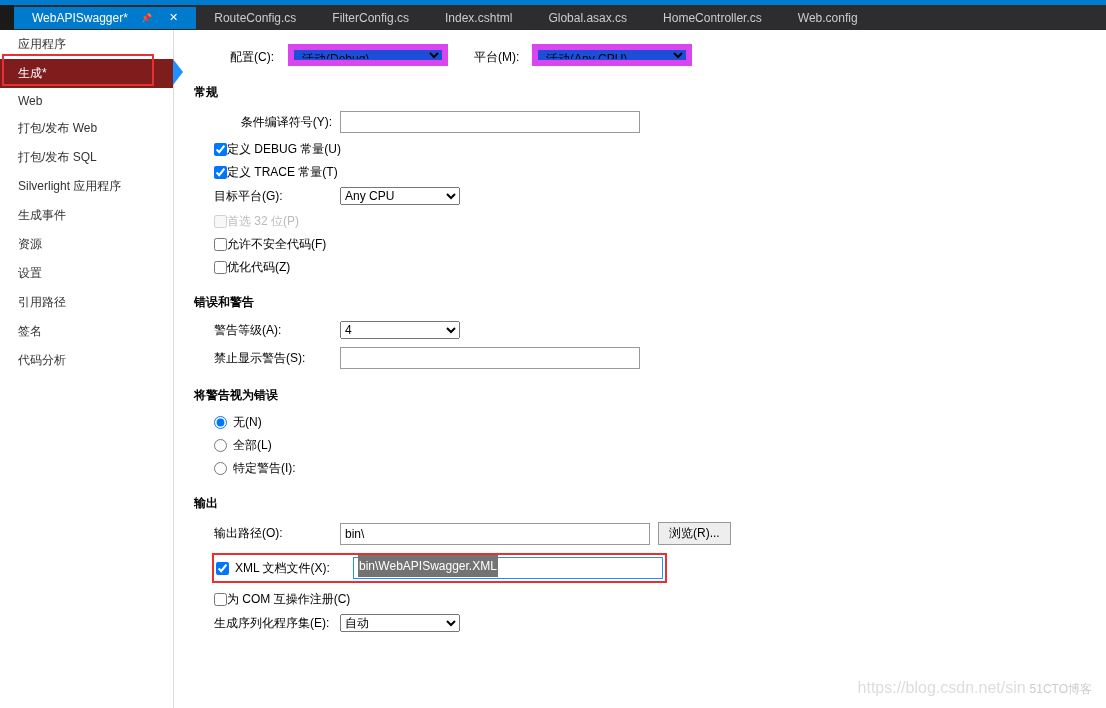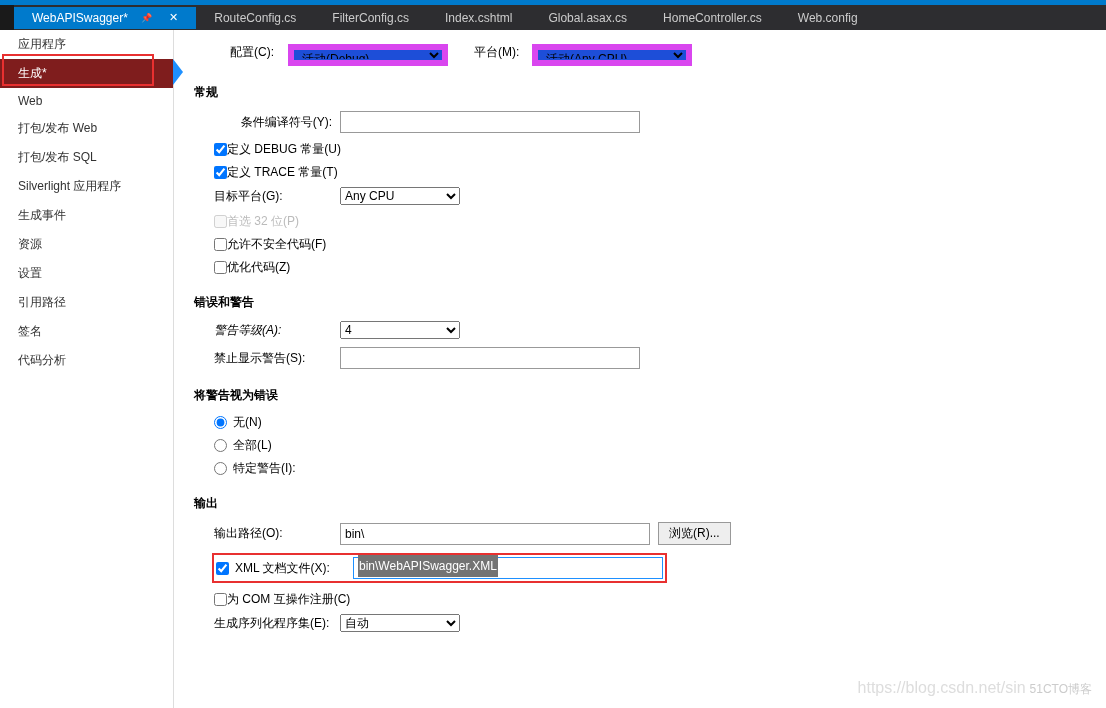--- a/index.html
+++ b/index.html
@@ -11,21 +11,21 @@
 .tab.active { background: #007acc; color: #fff; display: flex; align-items: center; gap: 14px; }
 .tab .pin { font-size: 9px; }
 .tab .close { font-size: 11px; margin-left: 2px; }
 .main { display: flex; height: calc(100% - 30px); margin-left: 0; }
 .sidebar { width: 174px; background: #fff; border-right: 1px solid #ddd; position: relative; }
 .side-item { padding: 6px 18px; color: #333; cursor: pointer; }
 .side-item.active { background: #7f1d1d; color: #fff; position: relative; }
 .side-item.active::after { content: ""; position: absolute; right: -10px; top: 0; border-left: 10px solid #1e90ff; border-top: 13px solid transparent; border-bottom: 13px solid transparent; height: 0; }
 .red-box-side { position: absolute; border: 2px solid #e83030; }
 .content { flex: 1; padding: 14px 20px 0 20px; background: #fff; overflow: auto; }
-.row { display: flex; align-items: flex-start; margin-bottom: 8px; padding-left: 36px; }
+.row { display: flex; align-items: flex-end; margin-bottom: 8px; padding-left: 36px; }
 .row .lbl { width: 58px; text-align: left; }
 .row select { height: 22px; border: 6px solid #d946ef; background: #1d4ed8; padding: 1px 4px; }
 .sel-wide { width: 160px; }
 .sel-med { width: 160px; }
 .section-title { font-weight: bold; margin: 18px 0 10px 0; }
 .form-row { display: flex; align-items: center; margin-bottom: 8px; padding-left: 20px; }
 .form-row .flabel { width: 126px; text-align: right; padding-right: 8px; }
 .form-row input[type=text] { border: 1px solid #999; height: 22px; padding: 1px 4px; }
 .txt-long { width: 300px; }
 .txt-xlong { width: 310px; }
@@ -121,21 +121,21 @@
       <span>允许不安全代码(F)</span>
     </div>
     <div class="chk-row">
       <input type="checkbox" style="">
       <span>优化代码(Z)</span>
     </div>
 
     <div class="section-title">错误和警告</div>
 
     <div class="form-row">
-      <span class="flabel" style="text-align:left;font-style:italic;">警告等级(A):</span>
+      <span class="flabel" style="text-align:left;">警告等级(A):</span>
       <select class="sel-small">
         <option>4</option>
       </select>
     </div>
     <div class="form-row">
       <span class="flabel" style="text-align:left;">禁止显示警告(S):</span>
       <input type="text" class="txt-long" value="" style="">
     </div>
 
     <div class="section-title">将警告视为错误</div>

